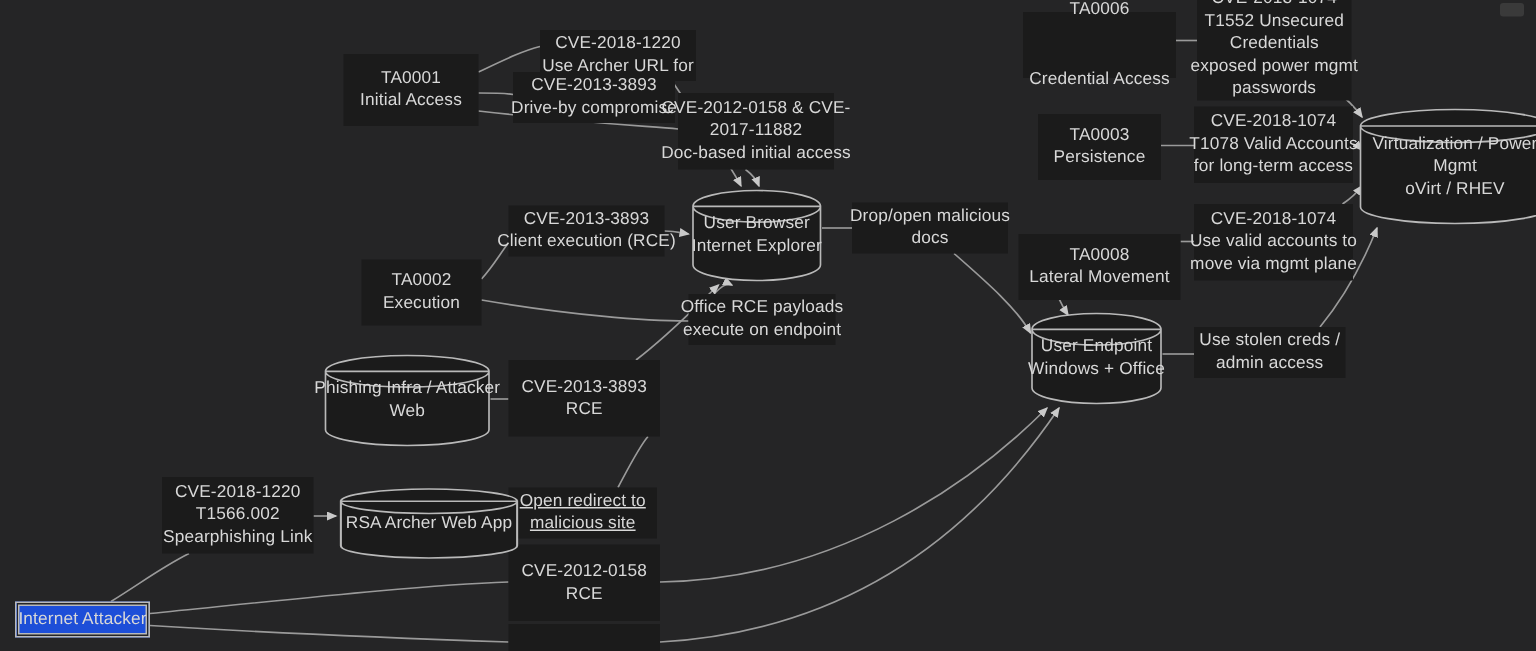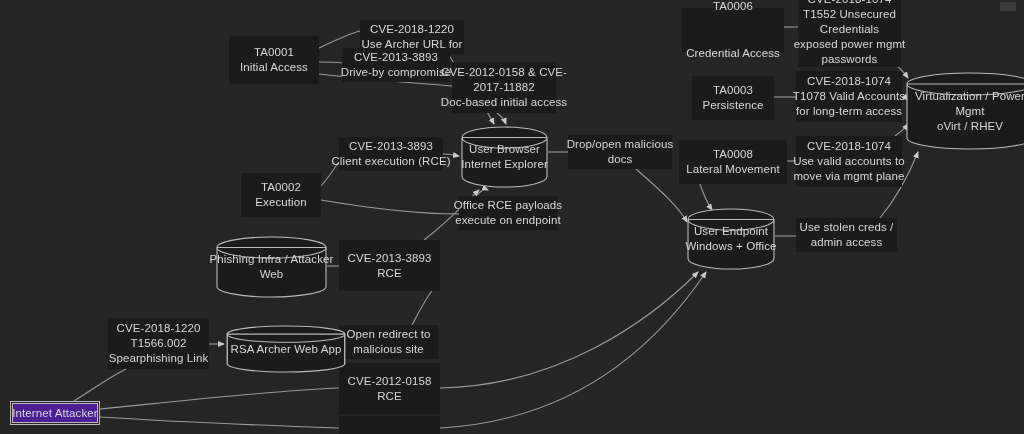--- a/index.html
+++ b/index.html
@@ -41,21 +41,21 @@
     white-space: nowrap;
   }
   .node .line { display:block; }
   
   .rect {
     background: #1b1b1b;
     border: 0px solid transparent;
   }
   
   .actor {
-    background: #4c1d95;
+    background: #1d4ed8;
     border: 1px solid #b9b9b9;
     box-shadow: inset 0 0 0 1px #252526, inset 0 0 0 2px #b9b9b9;
     padding: 0 6px;
   }
   
   .cyl {
     background: transparent;
     border: none;
   }
   .cyl .cylbody {
@@ -146,21 +146,21 @@
         <span class="line">Execution</span>
       </div>
       <div class="node rect" style="left: 692px; top: 76px; width: 82px; height: 44px;">
         <span class="line">TA0003</span>
         <span class="line">Persistence</span>
       </div>
       <div class="node rect" style="left: 682px; top: 8px; width: 102px; height: 44px; gap: 32px;">
         <span class="line">TA0006</span>
         <span class="line">Credential Access</span>
       </div>
-      <div class="node rect" style="left: 679px; top: 140px; width: 108px; height: 44px;">
+      <div class="node rect" style="left: 679px; top: 156px; width: 108px; height: 44px;">
         <span class="line">TA0008</span>
         <span class="line">Lateral Movement</span>
       </div>
       <div class="node rect" style="left: 360px; top: 20px; width: 104px; height: 34px;">
         <span class="line">CVE-2018-1220</span>
         <span class="line">Use Archer URL for</span>
       </div>
       <div class="node rect" style="left: 342px; top: 48px; width: 108px; height: 34px;">
         <span class="line">CVE-2013-3893</span>
         <span class="line">Drive-by compromise</span>
@@ -184,21 +184,21 @@
       </div>
       <div class="node rect" style="left: 339px; top: 240px; width: 101px; height: 51px;">
         <span class="line">CVE-2013-3893</span>
         <span class="line">RCE</span>
       </div>
       <div class="node rect" style="left: 108px; top: 318px; width: 101px; height: 51px;">
         <span class="line">CVE-2018-1220</span>
         <span class="line">T1566.002</span>
         <span class="line">Spearphishing Link</span>
       </div>
-      <div class="node rect" style="left: 339px; top: 325px; width: 99px; height: 34px;">
+      <div class="node rect" style="left: 339px; top: 325px; width: 99px; height: 34px; text-decoration: underline;">
         <span class="line">Open redirect to</span>
         <span class="line">malicious site</span>
       </div>
       <div class="node rect" style="left: 339px; top: 363px; width: 101px; height: 51px;">
         <span class="line">CVE-2012-0158</span>
         <span class="line">RCE</span>
       </div>
       <div class="node rect" style="left: 339px; top: 416px; width: 101px; height: 51px;"></div>
       <div class="node rect" style="left: 798px; top: -8px; width: 103px; height: 75px;">
         <span class="line">CVE-2018-1074</span>

